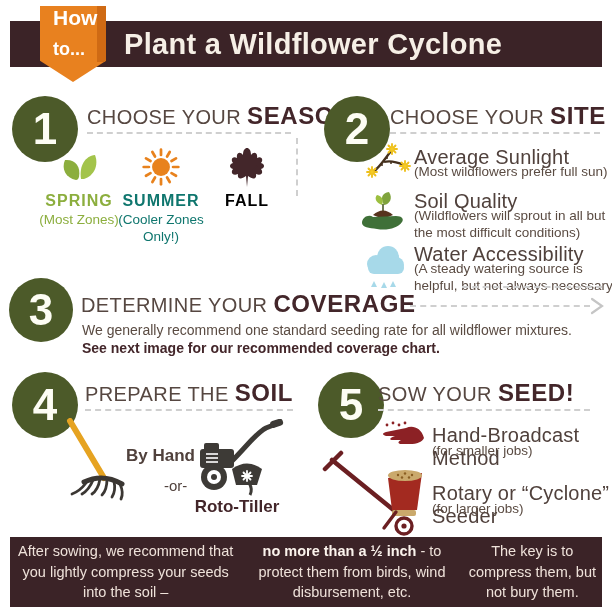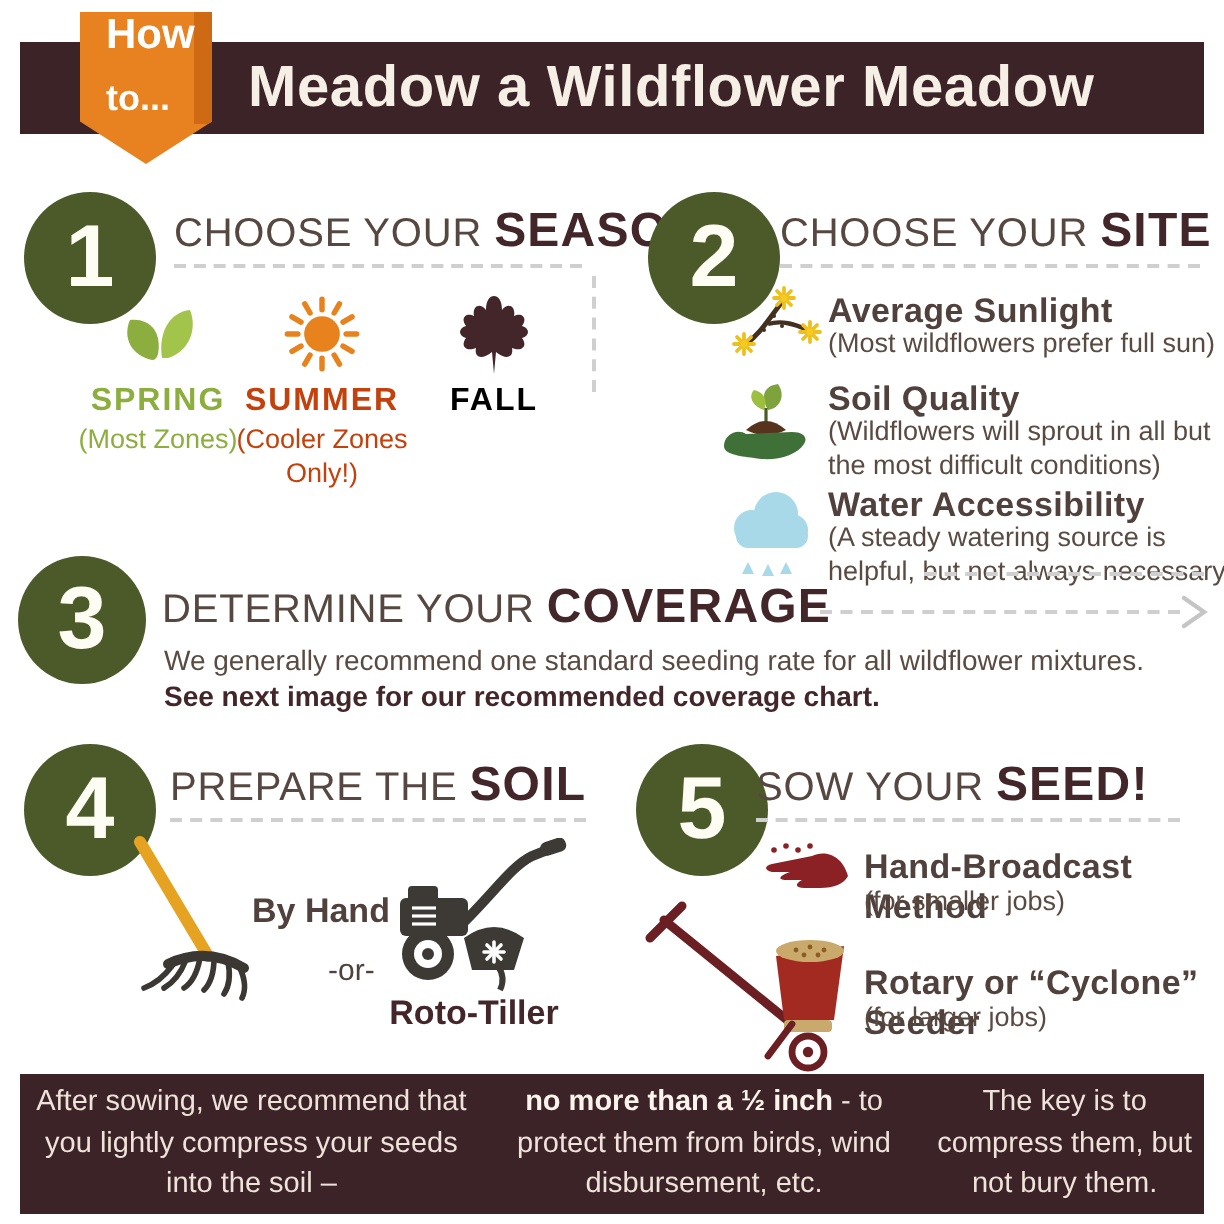--- a/index.html
+++ b/index.html
@@ -31,25 +31,25 @@
 
   .dash-h{border-top:2px dashed #cfcfcf;height:0;}
   .dash-v{border-left:2px dashed #cfcfcf;width:0;}
 
   
   .season{top:144px;text-align:center;}
   .season .ic{height:44px;display:flex;align-items:flex-end;justify-content:center;}
   .season .lbl{font-size:16px;font-weight:700;letter-spacing:1px;margin-top:4px;}
   .season .note{font-size:13.5px;line-height:1.25;margin-top:2px;}
   .spring{left:37px;width:84px;} .spring .lbl,.spring .note{color:#8cae3e;}
-  .summer{left:113px;width:96px;} .summer .lbl,.summer .note{color:#c2410c;}
+  .summer{left:113px;width:96px;} .summer .lbl,.summer .note{color:#0f766e;}
   .fall{left:203px;width:88px;} .fall .lbl{color:#000000;} .fall .note{color:#5a4b42;}
 
   
-  .itm-title{font-size:17px;color:#50413c;font-weight:700;letter-spacing:.2px;}
+  .itm-title{font-size:20px;color:#50413c;font-weight:400;letter-spacing:.2px;}
   .itm-note{font-size:13.5px;color:#5a4b42;line-height:1.25;}
 
   
   .s3-line1{left:82px;top:322px;font-size:14px;color:#5a4b42;}
   .s3-line2{left:82px;top:340px;font-size:14px;color:#43262a;font-weight:700;}
 
   
   .byhand{left:126px;top:446px;font-size:17px;color:#50413c;font-weight:700;}
   .orlbl{left:164px;top:477px;font-size:15px;color:#50413c;}
   .tillerlbl{left:188px;top:497px;width:98px;text-align:center;font-size:17px;color:#43262a;font-weight:700;}
@@ -59,21 +59,21 @@
           display:flex;align-items:center;justify-content:center;
           font-size:14.5px;line-height:1.42;text-align:center;}
   .footer b{color:#fbf3ec;}
 </style>
 </head>
 <body>
 
 <div id="canvas">
 
   <div class="abs hdr-bar"></div>
-  <div class="abs hdr-title">Meadow a Wildflower Meadow</div>
+  <div class="abs hdr-title">Plant a Wildflower Cyclone</div>
   <div class="abs badge">
     <div class="badge-fold"></div>
     <div class="badge-how">How</div>
     <div class="badge-to">to...</div>
   </div>
 
   <div class="abs circ c1">1</div>
   <div class="abs head h1">
     <span class="pre">CHOOSE YOUR</span>
     <span class="big">SEASON</span>

